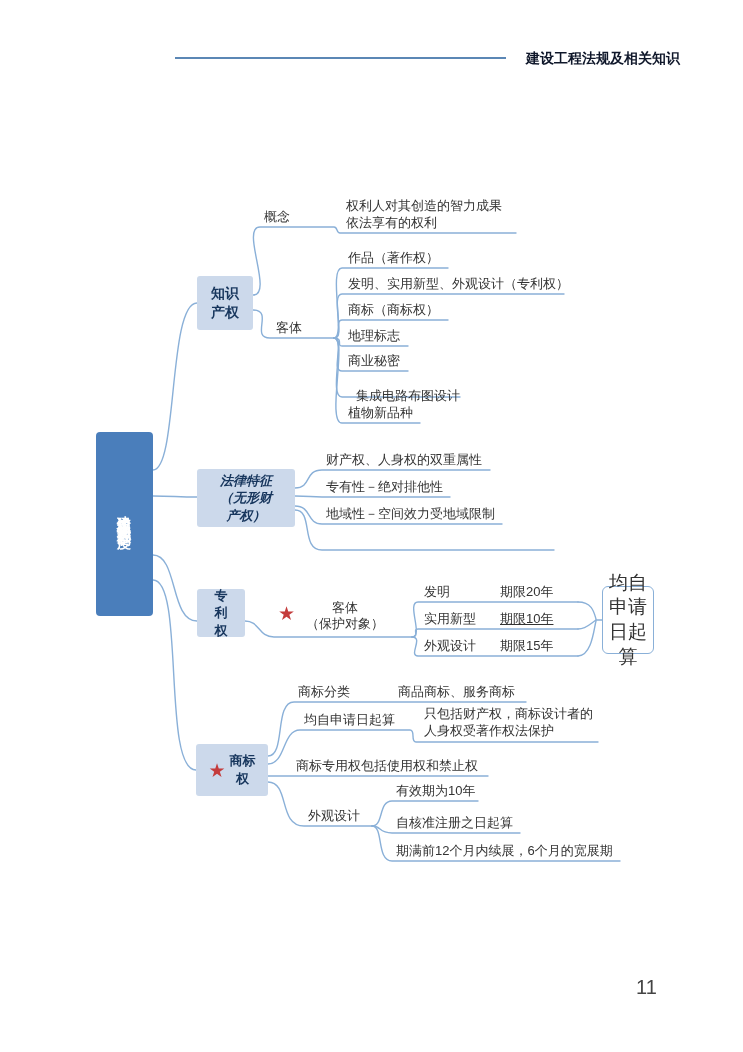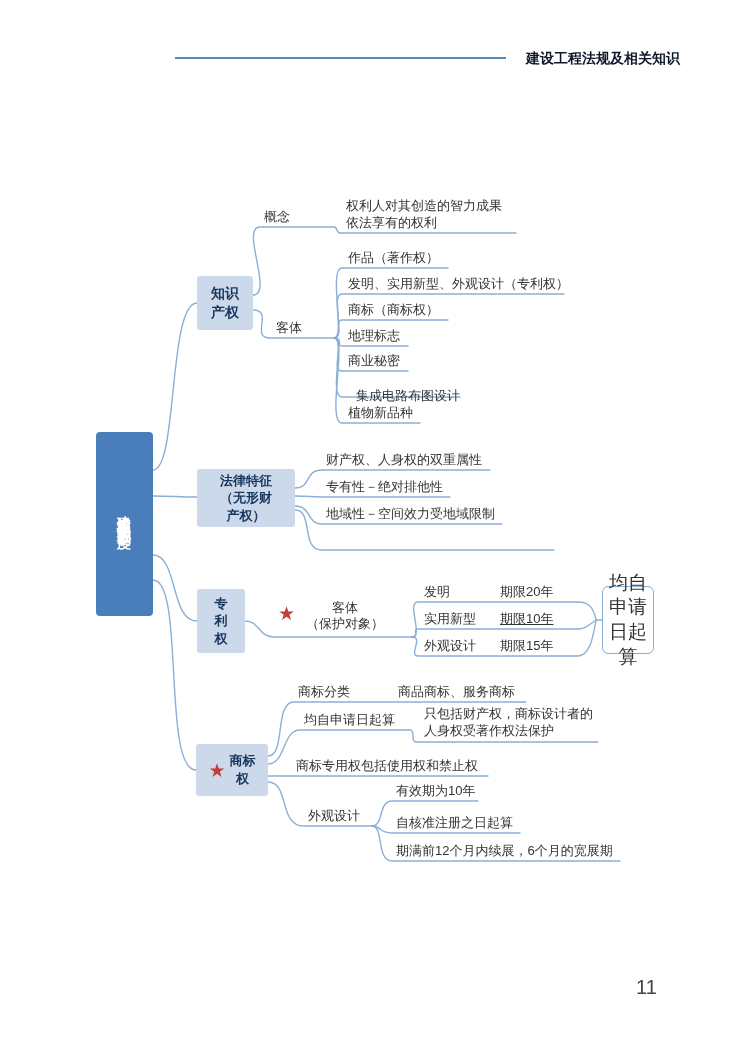--- a/index.html
+++ b/index.html
@@ -98,27 +98,27 @@
   <div class="t" style="left:276px;top:320px;">客体</div>
   <div class="t" style="left:348px;top:250px;">作品（著作权）</div>
   <div class="t" style="left:348px;top:276px;">发明、实用新型、外观设计（专利权）</div>
   <div class="t" style="left:348px;top:302px;">商标（商标权）</div>
   <div class="t" style="left:348px;top:328px;">地理标志</div>
   <div class="t" style="left:348px;top:353px;">商业秘密</div>
   <div class="t" style="left:356px;top:379px;margin-top:9px;">集成电路布图设计</div>
   <div class="t" style="left:348px;top:405px;">植物新品种</div>
 
   <div class="box" style="left:197px;top:469px;width:98px;height:58px;">
-    <div class="w" style="width:58px;">法律特征（无形财产权）</div>
+    <div class="w" style="width:58px;font-style:italic;">法律特征（无形财产权）</div>
   </div>
   <div class="t" style="left:326px;top:452px;">财产权、人身权的双重属性</div>
   <div class="t" style="left:326px;top:479px;">专有性－绝对排他性</div>
   <div class="t" style="left:326px;top:506px;">地域性－空间效力受地域限制</div>
 
-  <div class="box" style="left:197px;top:589px;width:48px;height:64px;">
+  <div class="box" style="left:197px;top:589px;width:48px;height:48px;">
     <div class="w" style="width:1em;">专利权</div>
   </div>
   <span class="star abs" style="left:278px;top:604px;">★</span>
   <div class="t center" style="left:300px;top:600px;width:90px;white-space:normal;">
     <div>客体</div>
     <div>（保护对象）</div>
   </div>
   <div class="t" style="left:424px;top:584px;">发明</div>
   <div class="t" style="left:500px;top:584px;">期限20年</div>
   <div class="t" style="left:424px;top:611px;">实用新型</div>

